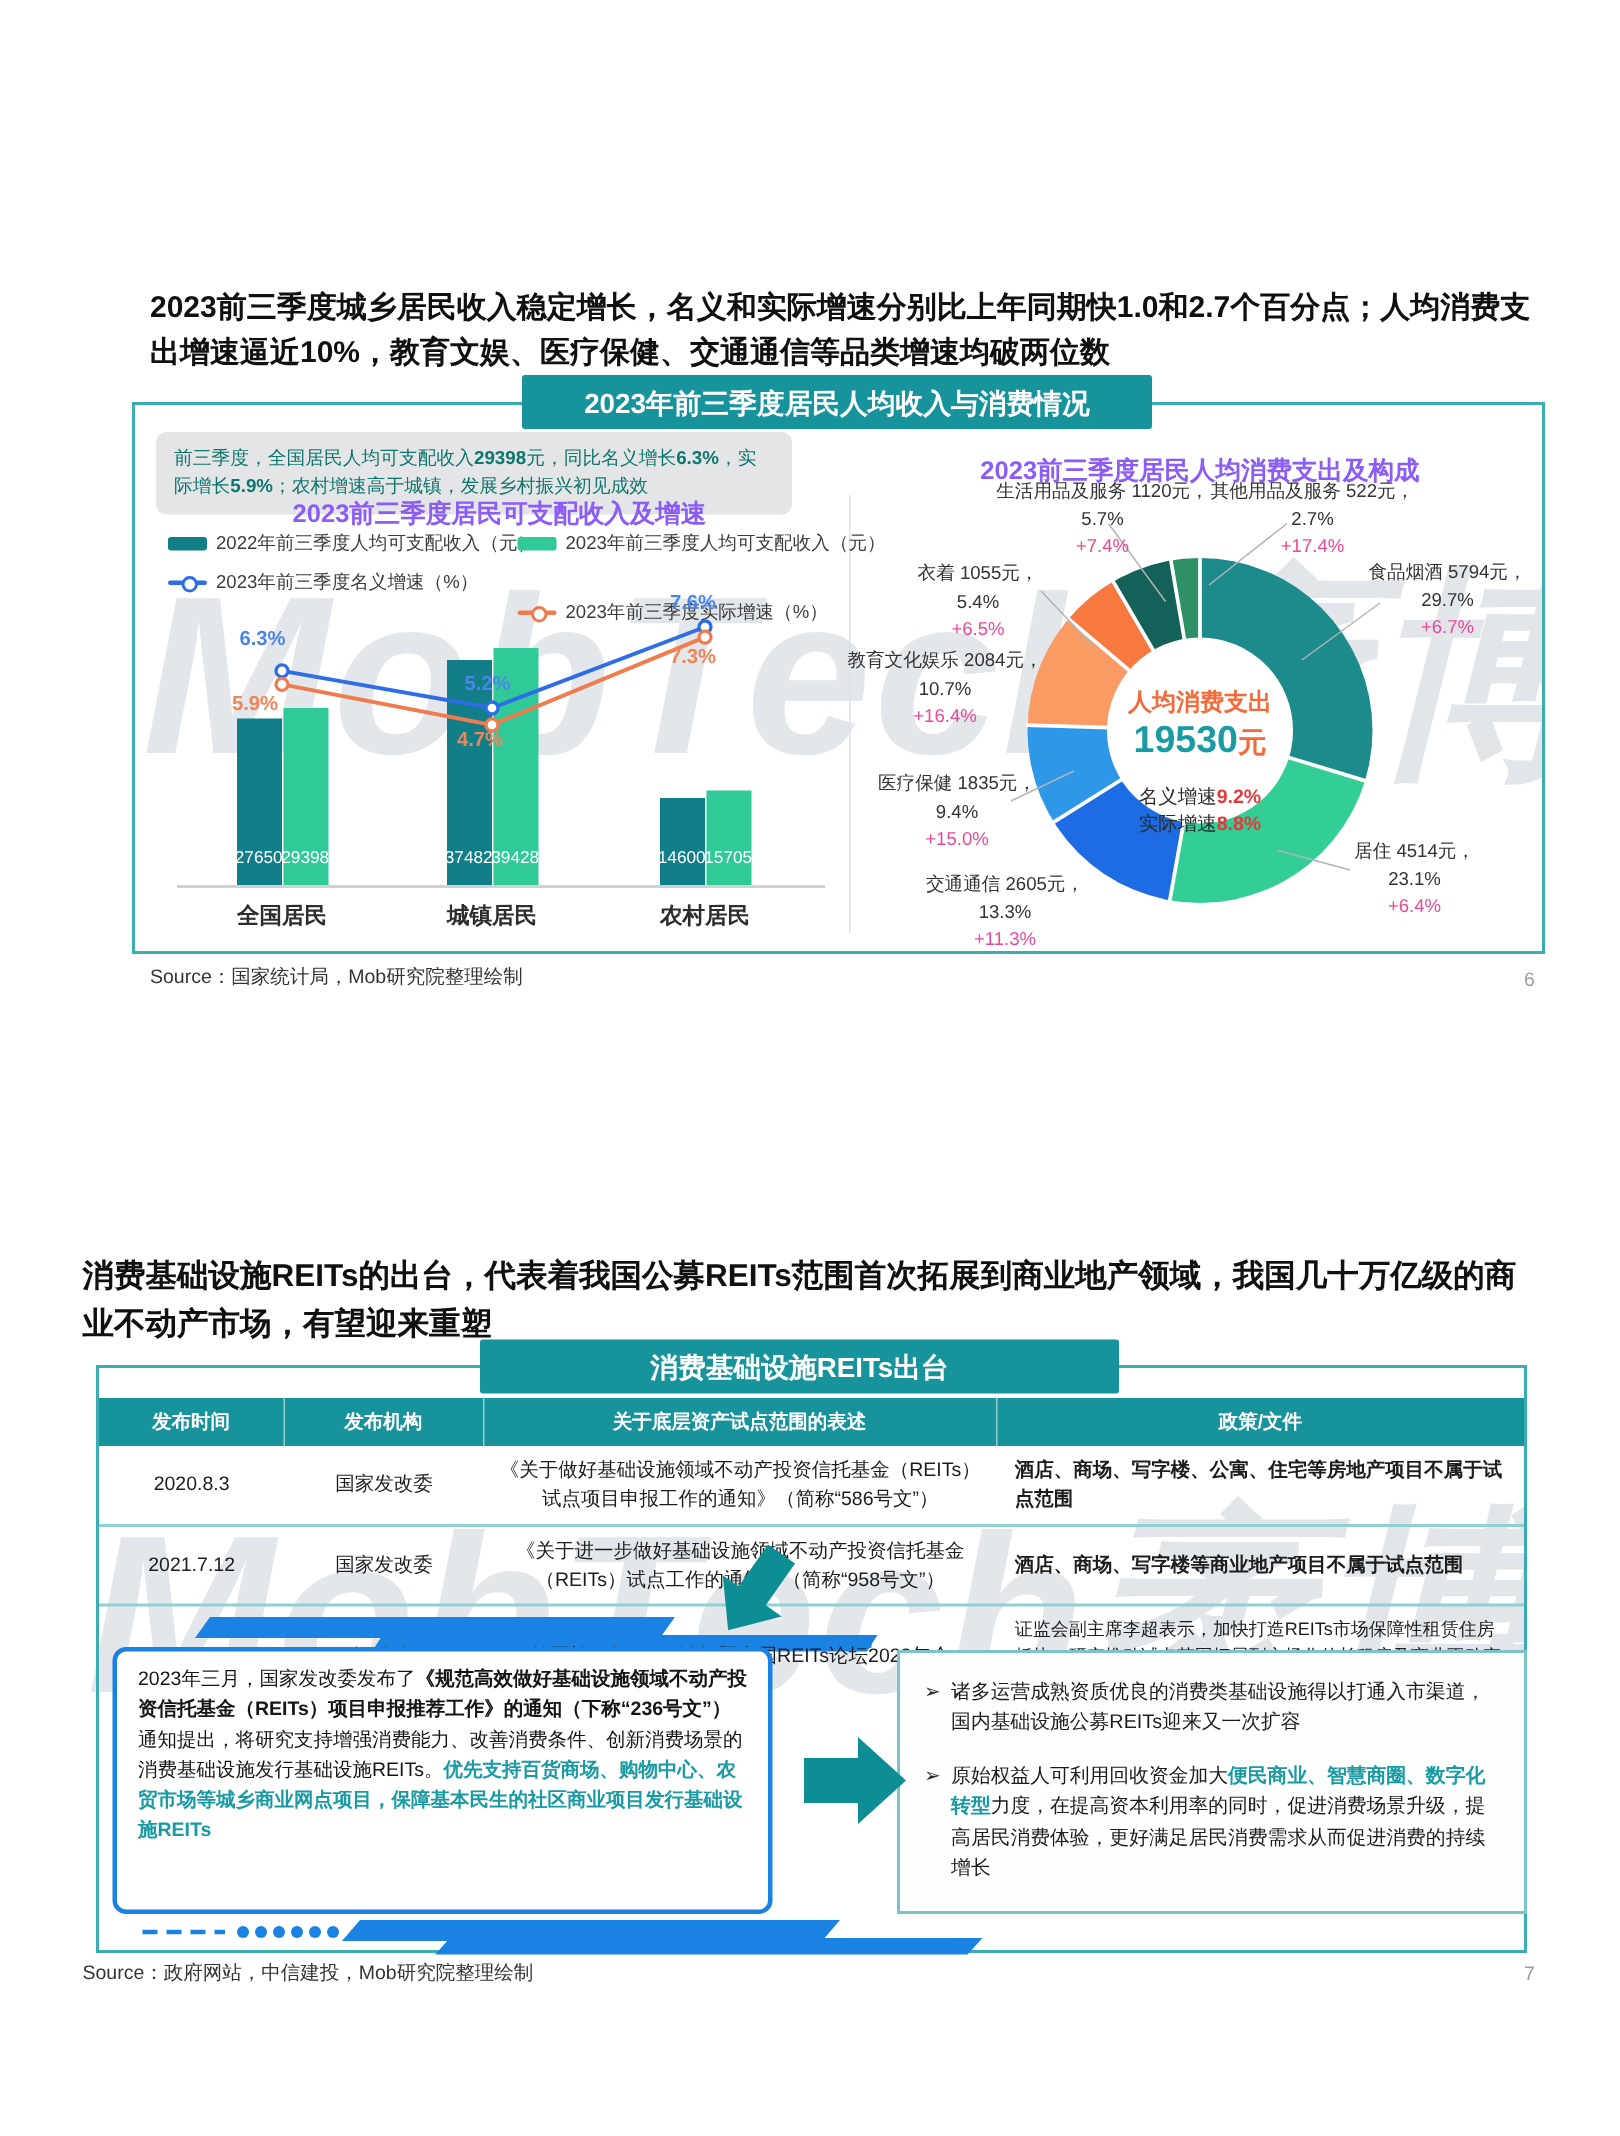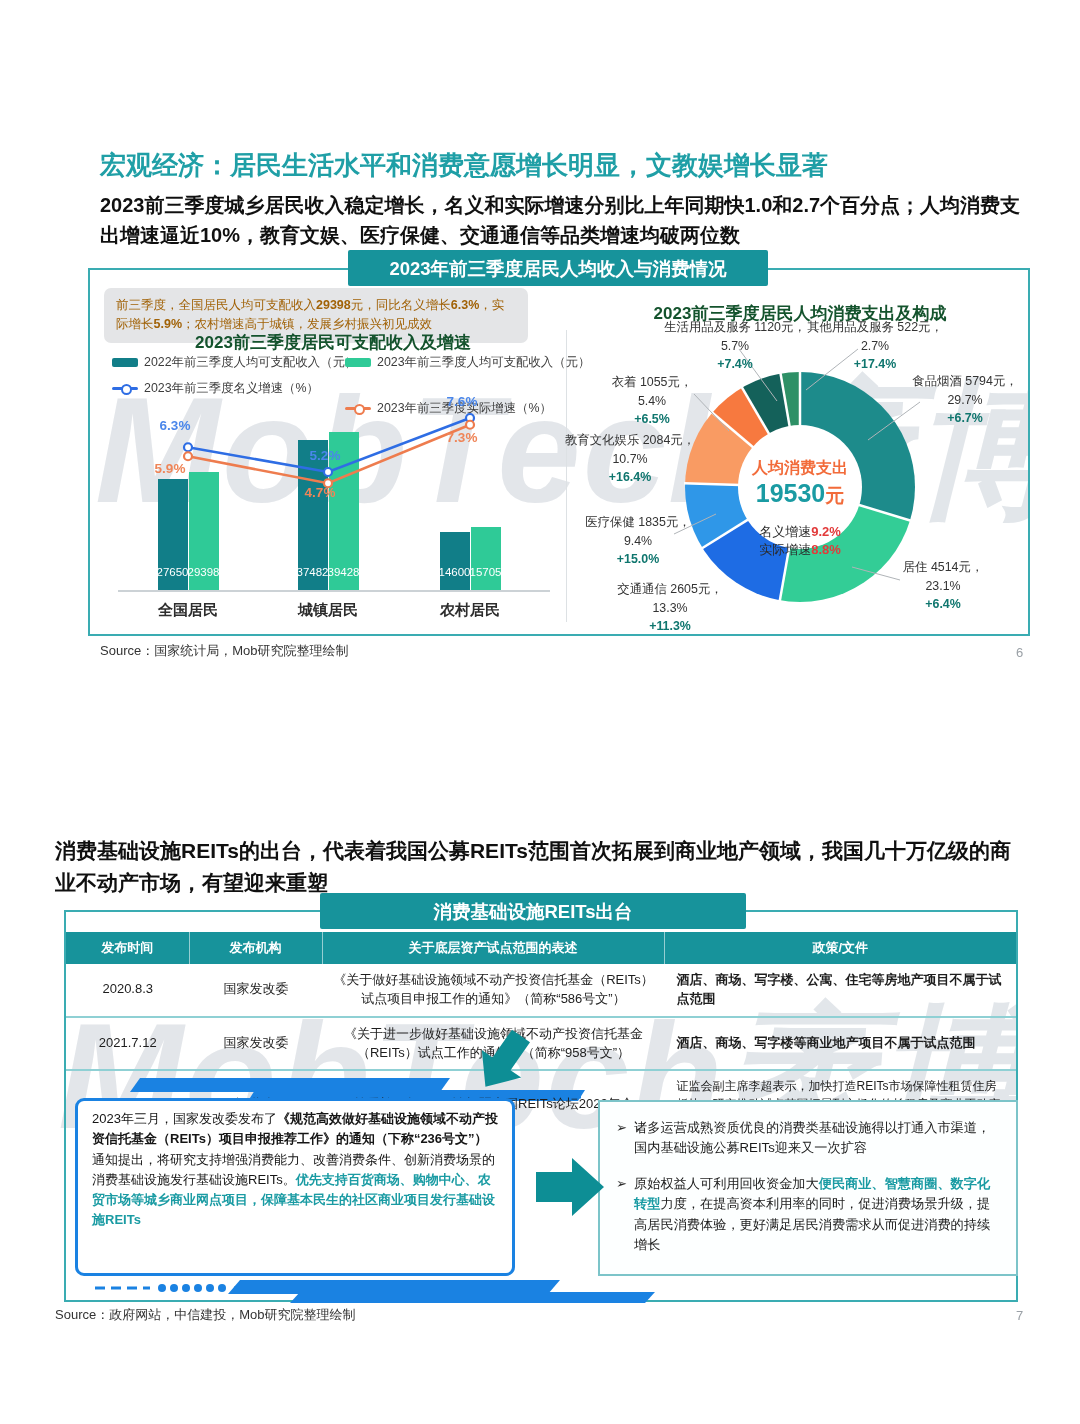--- a/index.html
+++ b/index.html
@@ -10,22 +10,22 @@
       white-space:nowrap;overflow:hidden;letter-spacing:2px;pointer-events:none;}
   .wm .latin{color:rgba(185,193,203,0.40);}
   .wm .cjk{color:rgba(168,178,190,0.33);}
   
   .slide-title{position:absolute;z-index:3;font-size:26px;font-weight:800;color:#1f9fa6;}
   .slide-sub{position:absolute;z-index:3;font-size:20px;font-weight:700;color:#101010;line-height:1.5;}
   .panel{position:absolute;z-index:2;border:2px solid #3aacb2;background:transparent;}
   .tab{position:absolute;z-index:3;background:#17939b;color:#fff;font-weight:700;font-size:18.5px;
        display:flex;align-items:center;justify-content:center;border-radius:2px;}
   .notebox{position:absolute;z-index:3;background:#e4e5e7;border-radius:7px;font-size:12.5px;
-           line-height:1.55;color:#a16207;padding:8px 12px;font-weight:500;}
-  .chart-title{position:absolute;z-index:3;font-size:17px;font-weight:800;color:#14532d;text-align:center;}
+           line-height:1.55;color:#0f766e;padding:8px 12px;font-weight:500;}
+  .chart-title{position:absolute;z-index:3;font-size:17px;font-weight:800;color:#8b5cf6;text-align:center;}
   .legend-item{position:absolute;z-index:3;display:flex;align-items:center;font-size:12.4px;color:#3c3c3c;}
   .legend-item .swatch{width:26px;height:9px;border-radius:2px;margin-right:6px;flex:none;}
   .legend-item .linemark{position:relative;width:26px;height:9px;margin-right:6px;flex:none;}
   .legend-item .linemark .ln{position:absolute;left:0;right:0;top:3px;height:3px;border-radius:2px;}
   .legend-item .linemark .dot{position:absolute;left:9px;top:0;width:7px;height:7px;border-radius:50%;
                               background:#fff;border:2px solid;}
   .bar{position:absolute;z-index:3;}
   .bar-val{position:absolute;z-index:4;font-size:11.5px;color:#fff;text-align:center;}
   .cat-label{position:absolute;z-index:3;font-size:15px;font-weight:600;color:#2d2d2d;text-align:center;}
   .pct-label{position:absolute;z-index:4;font-size:13.5px;font-weight:700;transform:translateX(-50%);}
@@ -33,21 +33,21 @@
   .vdivider{position:absolute;z-index:2;background:#dde1e4;}
   .donut{position:absolute;z-index:3;border-radius:50%;}
   .donut-hole{position:absolute;z-index:4;background:#fff;border-radius:50%;}
   .donut-center{position:absolute;z-index:5;text-align:center;}
   .dc-1{font-size:16px;font-weight:800;color:#f26b3a;}
   .dc-2{font-size:25px;font-weight:800;color:#1a9ba3;}
   .dc-2 .unit{font-size:19px;color:#f26b3a;}
   .dc-3{font-size:13px;color:#2b2b2b;margin-top:14px;}
   .dc-3 .red{color:#e23a3a;font-weight:700;}
   .slice-label{position:absolute;z-index:5;text-align:center;font-size:12.4px;color:#333;line-height:1.5;}
-  .slice-label .growth{color:#0f766e;font-weight:700;}
+  .slice-label .growth{color:#ec4899;font-weight:400;}
   .source{position:absolute;z-index:3;font-size:13px;color:#333;}
   .pageno{position:absolute;z-index:3;font-size:13px;color:#9aa0a6;}
   
   .ptable{position:absolute;z-index:3;left:66px;top:932px;width:950px;}
   .ptable .thead{display:grid;grid-template-columns:13% 14% 36% 37%;background:#17939b;color:#fff;
                  font-size:13px;font-weight:700;}
   .ptable .thead div{padding:7px 4px;text-align:center;border-right:1px solid rgba(255,255,255,.55);}
   .ptable .thead div:last-child{border-right:none;}
   .ptable .trow{display:grid;grid-template-columns:13% 14% 36% 37%;border-bottom:2px solid #8fd0d4;
                 align-items:center;}
@@ -75,21 +75,20 @@
 
 <div class="page">
 
   <div class="wm" style="left:95px;top:352px;width:935px;">
     <span class="latin">MobTech</span><span class="cjk">袤博</span>
   </div>
   <div class="wm" style="left:58px;top:978px;width:960px;">
     <span class="latin">MobTech</span><span class="cjk">袤博</span>
   </div>
 
-  <div class="slide-title" style="left:100px;top:148px;">宏观经济：居民生活水平和消费意愿增长明显，文教娱增长显著</div>
   <div class="slide-sub" style="left:100px;top:190px;width:925px;">2023前三季度城乡居民收入稳定增长，名义和实际增速分别比上年同期快1.0和2.7个百分点；人均消费支出增速逼近10%，教育文娱、医疗保健、交通通信等品类增速均破两位数</div>
 
   <div class="panel" style="left:88px;top:268px;width:938px;height:364px;"></div>
   <div class="tab" style="left:348px;top:250px;width:420px;height:36px;">2023年前三季度居民人均收入与消费情况</div>
 
   <div class="notebox" style="left:104px;top:288px;width:400px;"><span>前三季度，全国居民人均可支配收入</span><span class="rs-b">29398</span><span>元，同比名义增长</span><span class="rs-b">6.3%</span><span>，实际增长</span><span class="rs-b">5.9%</span><span>；农村增速高于城镇，发展乡村振兴初见成效</span></div>
 
   <div class="chart-title" style="left:133px;top:331px;width:400px;">2023前三季度居民可支配收入及增速</div>
   <div class="chart-title" style="left:600px;top:302px;width:400px;">2023前三季度居民人均消费支出及构成</div>
 

